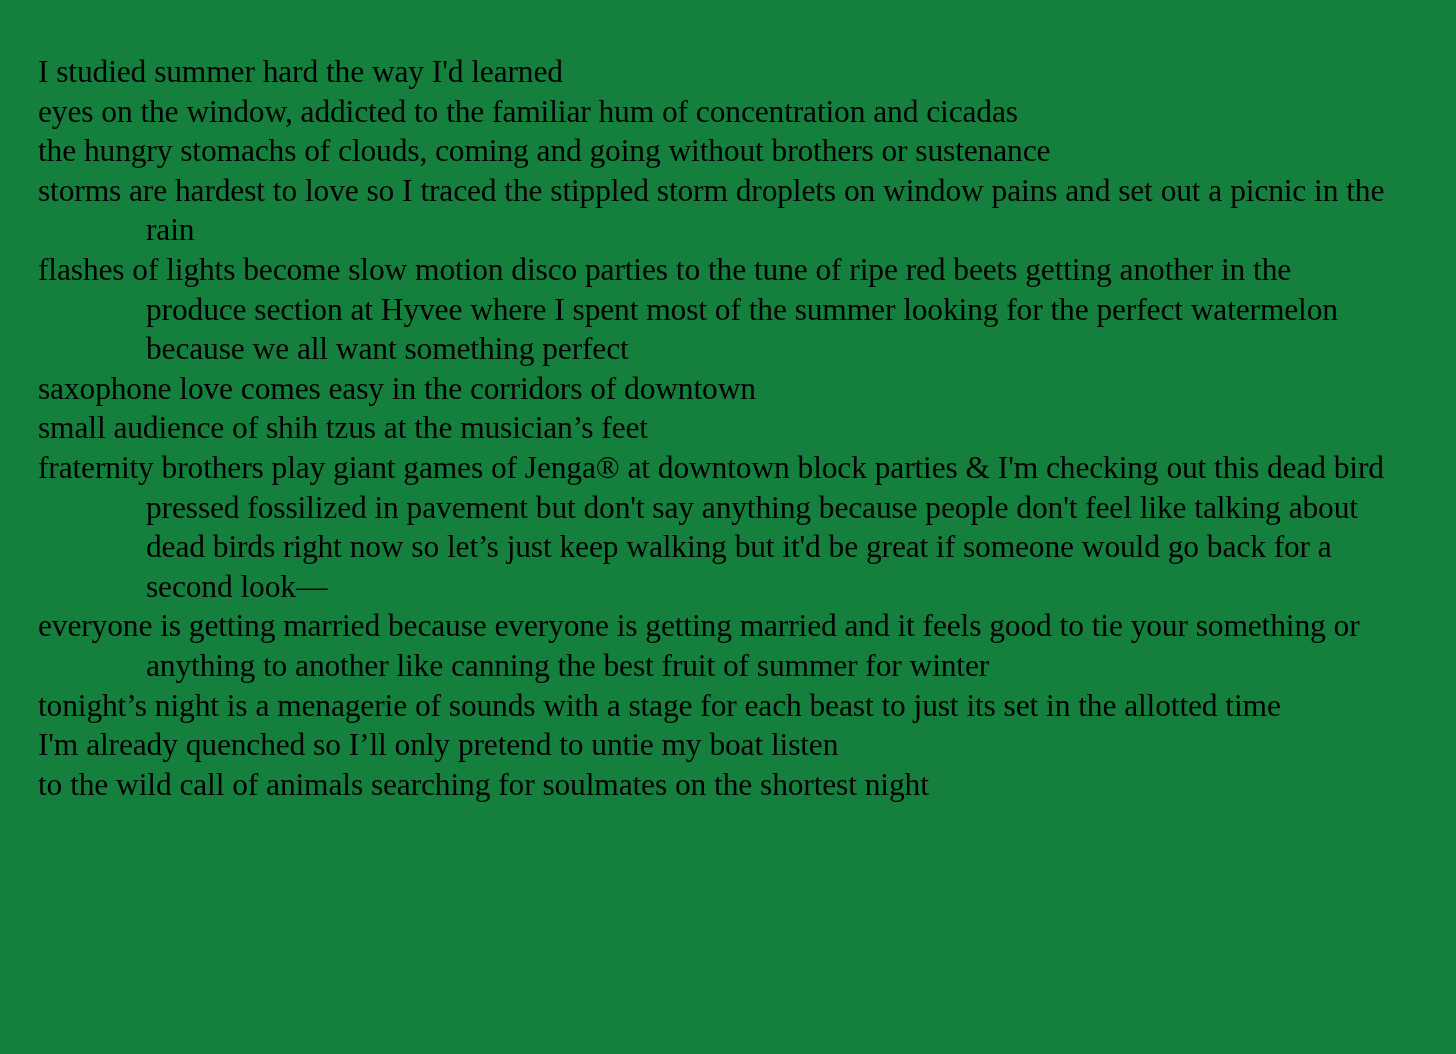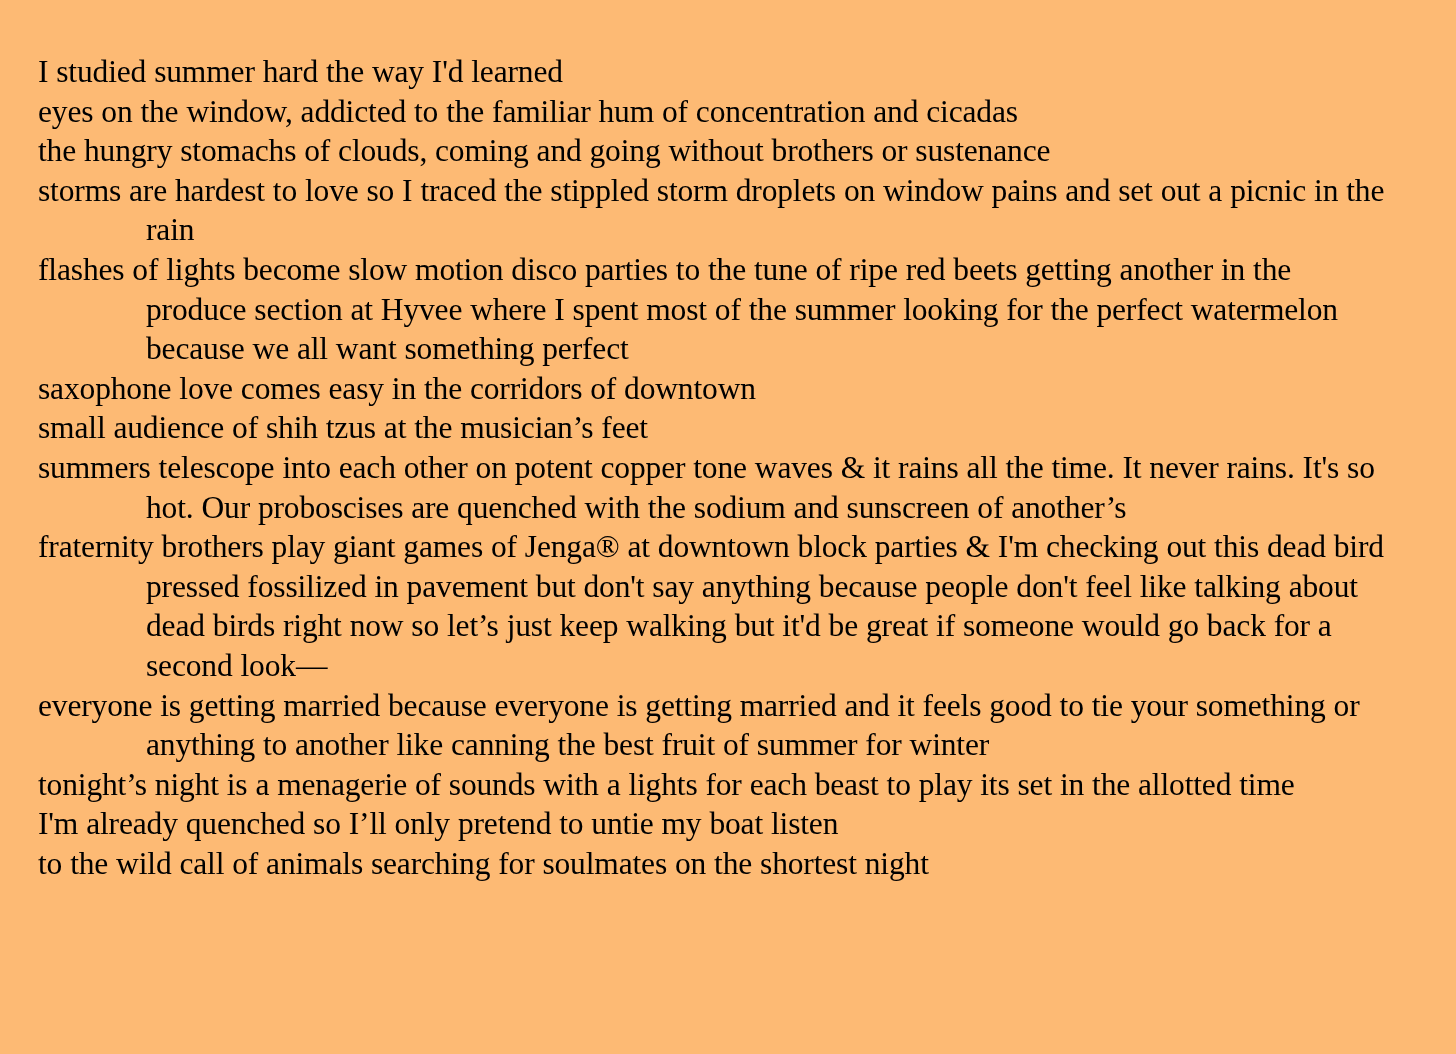--- a/index.html
+++ b/index.html
@@ -12,21 +12,21 @@
     background: #ffffff;
     font-family: "Liberation Serif", "DejaVu Serif", serif;
     color: #000000;
     overflow: hidden;
   }
 
   .page {
     position: relative;
     width: 1456px;
     height: 1054px;
-    background: #fdba74;
+    background: #15803d;
     box-sizing: border-box;
   }
 
   .poem {
     position: absolute;
     left: 38px;
     top: 52px;
     width: 1350px;
   }
 
@@ -50,20 +50,19 @@
 <div class="page">
   <div class="poem" id="poem-body">
 
   <p class="verse">I studied summer hard the way I'd learned</p>
       <p class="verse">eyes on the window, addicted to the familiar hum of concentration and cicadas</p>
       <p class="verse">the hungry stomachs of clouds, coming and going without brothers or sustenance</p>
       <p class="verse">storms are hardest to love so I traced the stippled storm droplets on window pains and set out a picnic in the rain</p>
       <p class="verse">flashes of lights become slow motion disco parties to the tune of ripe red beets getting another in the produce section at Hyvee where I spent most of the summer looking for the perfect watermelon because we all want something perfect</p>
       <p class="verse">saxophone love comes easy in the corridors of downtown</p>
       <p class="verse">small audience of shih tzus at the musician’s feet</p>
-      <p class="verse">summers telescope into each other on potent copper tone waves &amp; it rains all the time. It never rains. It's so hot. Our proboscises are quenched with the sodium and sunscreen of another’s</p>
       <p class="verse">fraternity brothers play giant games of Jenga® at downtown block parties &amp; I'm checking out this dead bird pressed fossilized in pavement but don't say anything because people don't feel like talking about dead birds right now so let’s just keep walking but it'd be great if someone would go back for a second look—</p>
       <p class="verse">everyone is getting married because everyone is getting married and it feels good to tie your something or anything to another like canning the best fruit of summer for winter</p>
-      <p class="verse">tonight’s night is a menagerie of sounds with a lights for each beast to play its set in the allotted time</p>
+      <p class="verse">tonight’s night is a menagerie of sounds with a stage for each beast to just its set in the allotted time</p>
       <p class="verse">I'm already quenched so I’ll only pretend to untie my boat listen</p>
       <p class="verse">to the wild call of animals searching for soulmates on the shortest night</p>
     </div>
 </div>
 
 </body></html>

